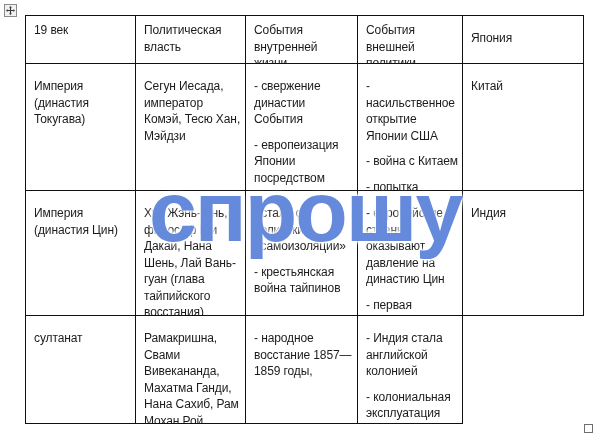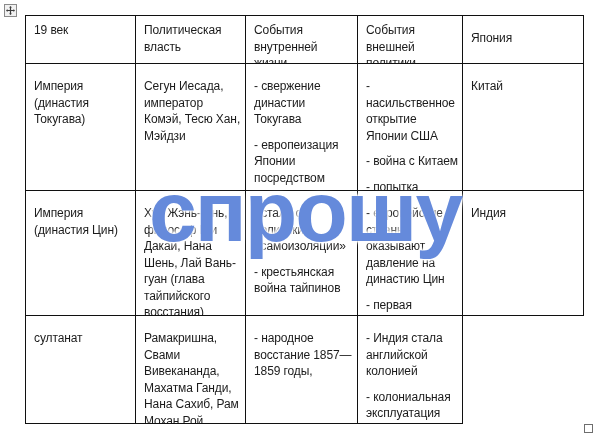--- a/index.html
+++ b/index.html
@@ -77,21 +77,21 @@
   <div class="cell">
     <p>Япония</p>
   </div>
   <div class="cell">
     <p>Империя (династия Токугава)</p>
   </div>
   <div class="cell">
     <p>Сегун Иесада, император Комэй, Тесю Хан, Мэйдзи</p>
   </div>
   <div class="cell">
-    <p>- свержение династии Токугава</p>
+    <p>- свержение династии События</p>
     <p><span>- европеизация Японии посредством внутренних реформ</span></p>
   </div>
   <div class="cell">
     <p>- насильственное открытие Японии США</p>
     <p>- война с Китаем</p>
     <p>- попытка захватить Корею</p>
   </div>
 
   <div class="cell">
     <p>Китай</p>

